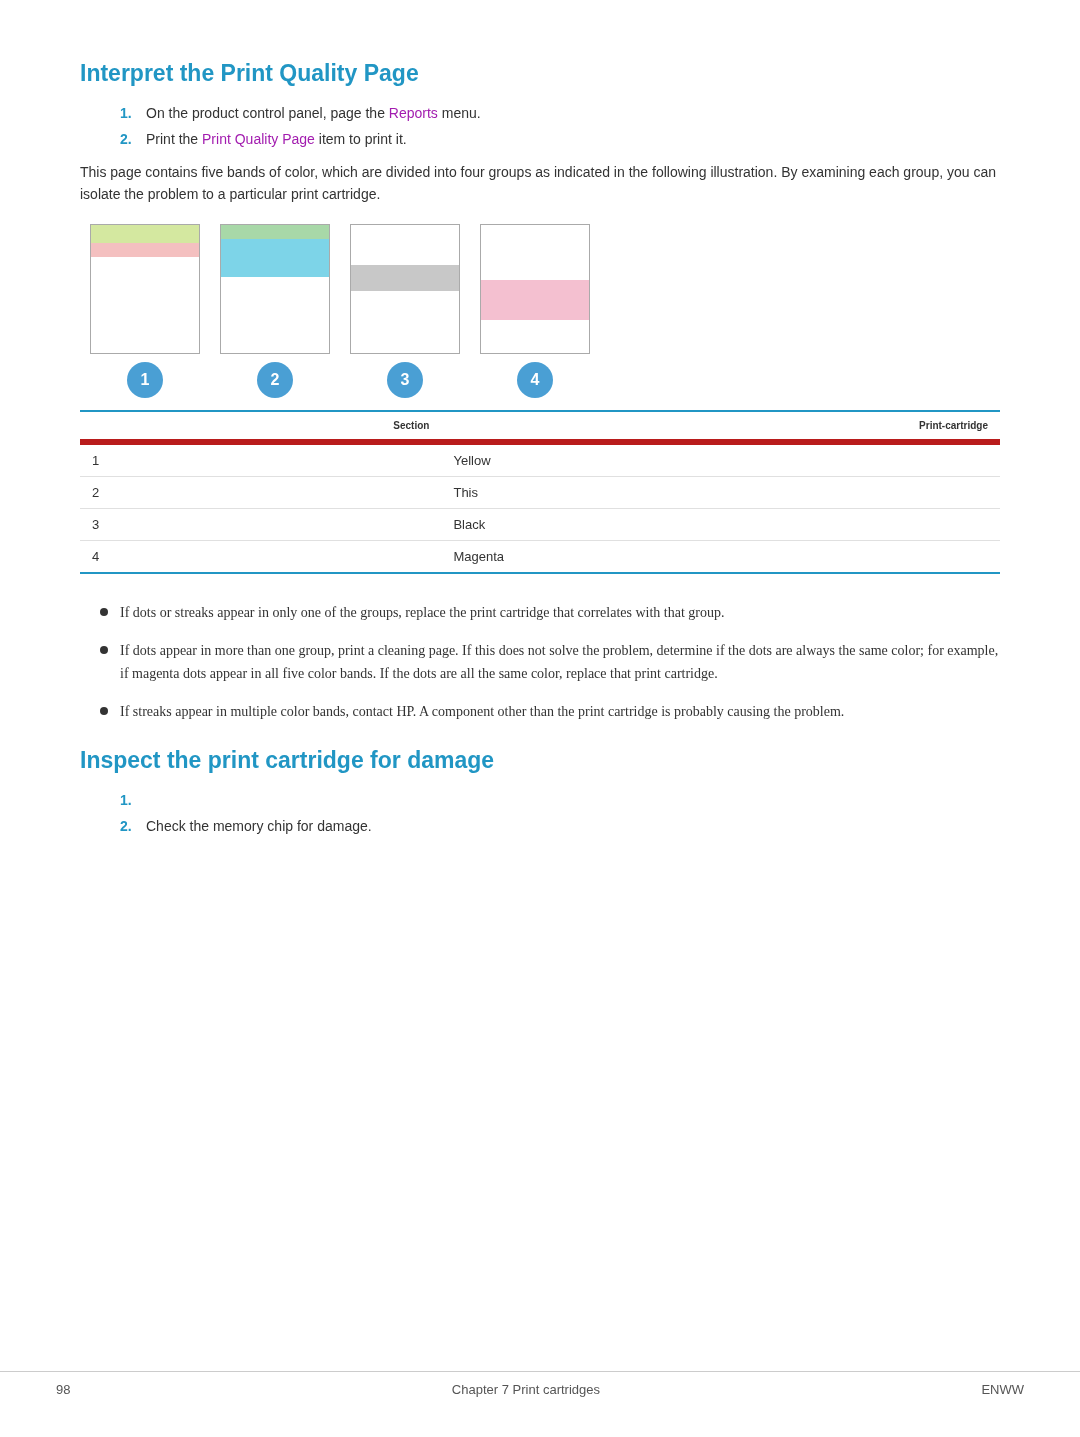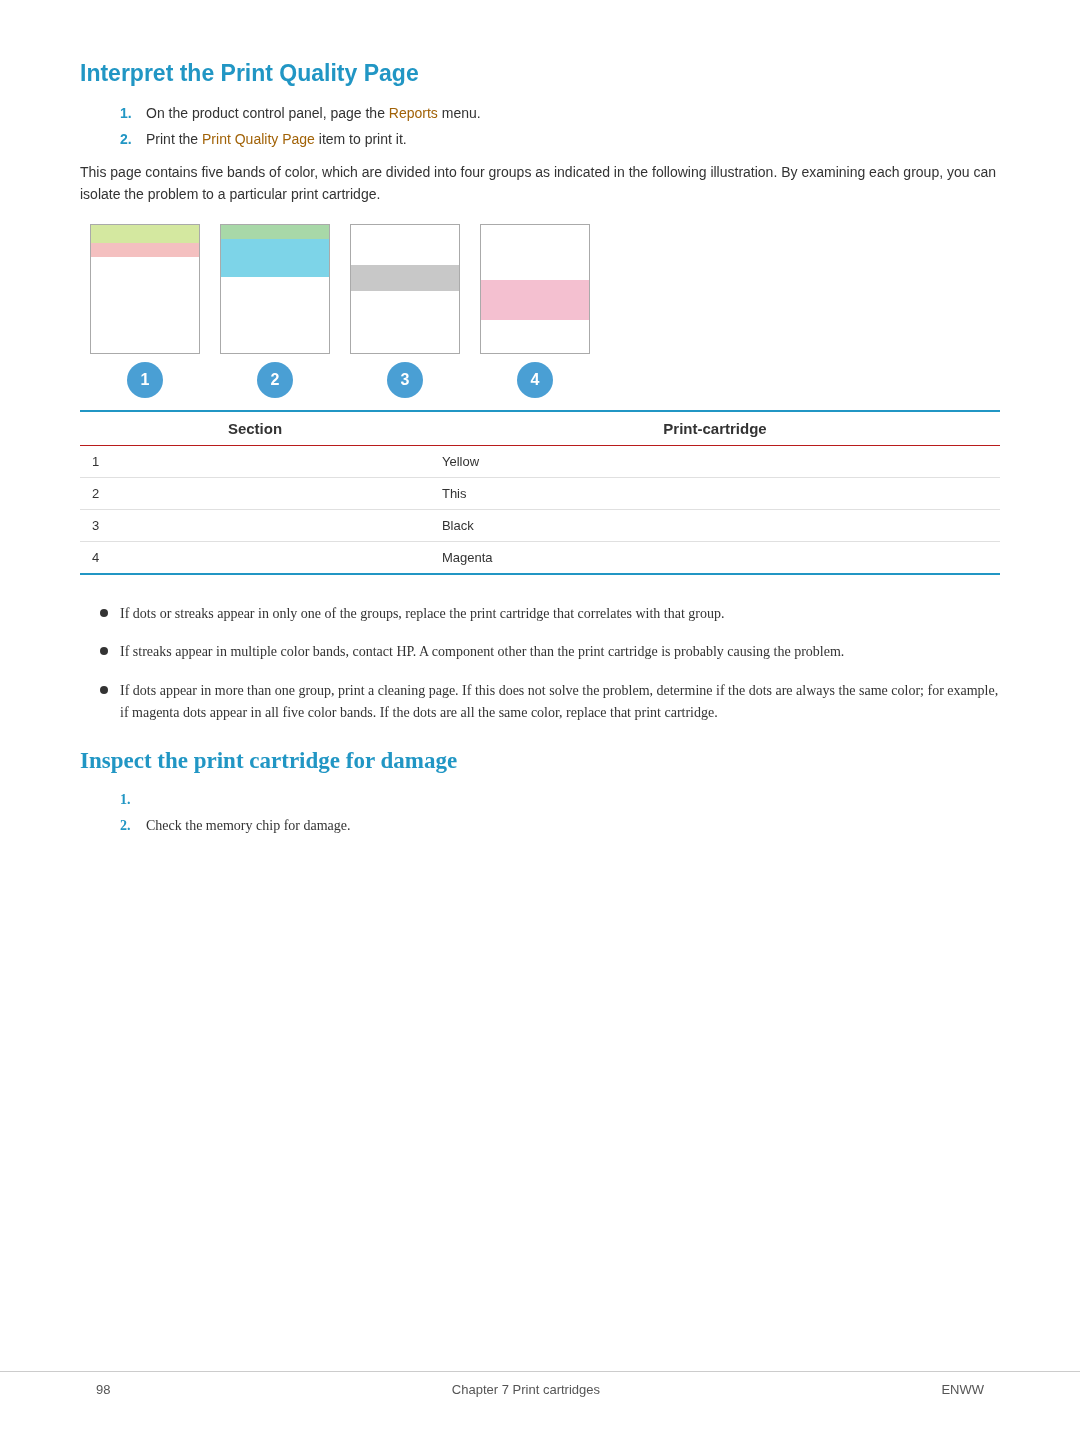--- a/index.html
+++ b/index.html
@@ -32,21 +32,21 @@
       gap: 8px;
     }
 
     .list-num {
       color: #2196C4;
       font-weight: bold;
       min-width: 18px;
     }
 
     .link-text {
-      color: #a16207;
+      color: #a21caf;
       text-decoration: none;
       margin-top: 34px;
     }
 
     .body-text {
       margin-bottom: 18px;
       line-height: 1.6;
       margin-top: 12px;
     }
 
@@ -110,26 +110,26 @@
     
     .data-table {
       width: 100%;
       border-collapse: collapse;
       margin-bottom: 28px;
       border-top: 2px solid #2196C4;
       border-bottom: 2px solid #2196C4;
     }
 
     .data-table th {
-      text-align: center;
+      text-align: right;
       padding: 8px 12px;
       font-weight: bold;
-      font-size: 15px;
+      font-size: 10px;
       background: #fff;
-      border-bottom: 1px solid #b91c1c;
+      border-bottom: 6px solid #b91c1c;
     }
 
     .data-table td {
       padding: 8px 12px;
       font-size: 13px;
       border-bottom: 1px solid #e0e0e0;
     }
 
     .data-table tr:last-child td {
       border-bottom: none;
@@ -161,30 +161,29 @@
     }
 
     
     .page-footer {
       position: fixed;
       bottom: 40px;
       left: 0;
       width: 1080px;
       display: flex;
       justify-content: space-between;
-      padding: 0 96px;
+      padding: 0 56px;
       font-size: 13px;
       color: #555;
       border-top: 1px solid #ccc;
       padding-top: 10px;
     }
 
     .second-section {
       margin-top: 16px;
-      font-family: Liberation Serif, serif;
     }
   </style>
 </head>
 <body>
 
 <h2 class="section-heading">Interpret the Print Quality Page</h2>
 
 <ol class="numbered-list">
   <li>
     <span class="list-num">1.</span>
@@ -262,25 +261,25 @@
     </tbody>
 </table>
 
 <ul class="bullet-list">
   <li>
     <span class="bullet-dot"></span>
     <span>If dots or streaks appear in only one of the groups, replace the print cartridge that correlates with that group.</span>
   </li>
   <li>
     <span class="bullet-dot"></span>
+    <span>If dots appear in more than one group, print a cleaning page. If this does not solve the problem, determine if the dots are always the same color; for example, if magenta dots appear in all five color bands. If the dots are all the same color, replace that print cartridge.</span>
+  </li>
+  <li>
+    <span class="bullet-dot"></span>
     <span>If streaks appear in multiple color bands, contact HP. A component other than the print cartridge is probably causing the problem.</span>
-  </li>
-  <li>
-    <span class="bullet-dot"></span>
-    <span>If dots appear in more than one group, print a cleaning page. If this does not solve the problem, determine if the dots are always the same color; for example, if magenta dots appear in all five color bands. If the dots are all the same color, replace that print cartridge.</span>
   </li>
 </ul>
 
 <div class="second-section">
   <h2 class="section-heading">Inspect the print cartridge for damage</h2>
 
   <ol class="numbered-list">
     <li>
       <span class="list-num">1.</span>
     </li>

